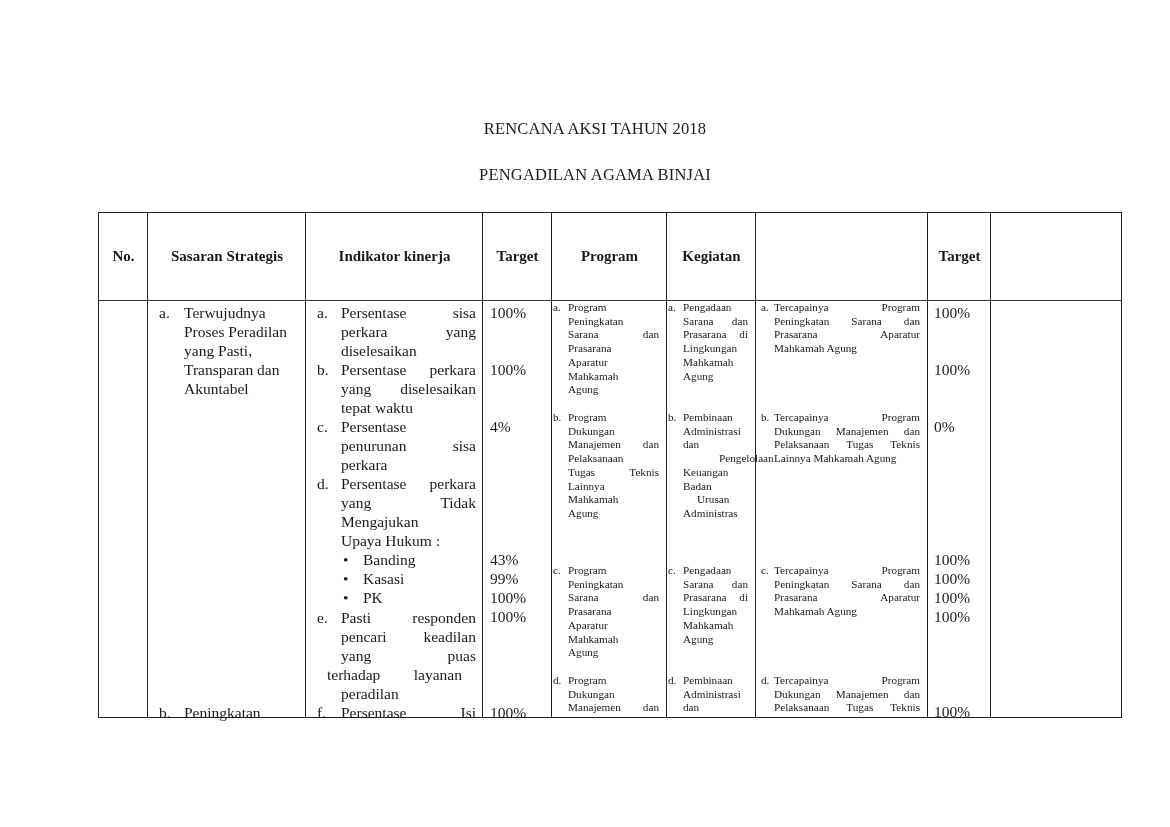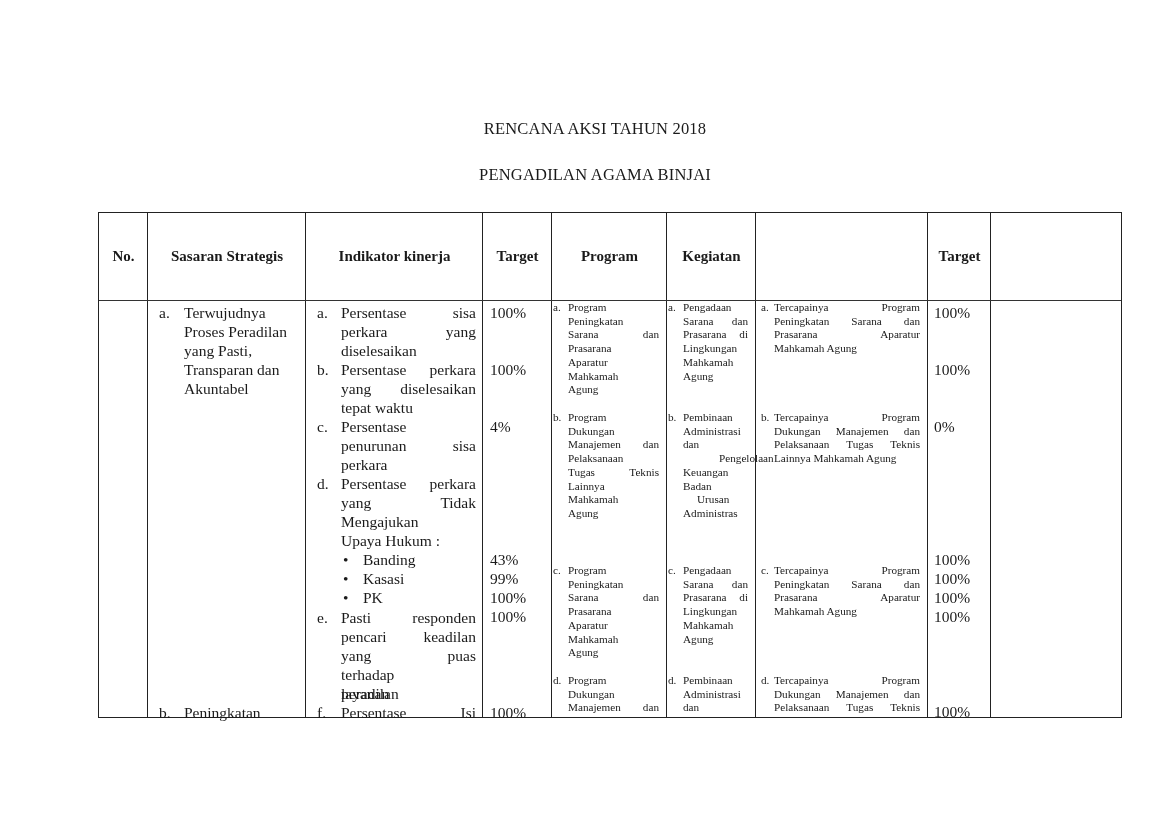--- a/index.html
+++ b/index.html
@@ -98,21 +98,21 @@
       <span>responden</span>
     </div>
     <div class="big jl" style="left: 341px; top: 627px; width: 135px;">
       <span>pencari</span>
       <span>keadilan</span>
     </div>
     <div class="big jl" style="left: 341px; top: 646px; width: 135px;">
       <span>yang</span>
       <span>puas</span>
     </div>
-    <div class="big jl" style="left: 341px; top: 665px; width: 135px; flex-direction: column;">
+    <div class="big jl" style="left: 327px; top: 665px; width: 135px;">
       <span>terhadap</span>
       <span>layanan</span>
     </div>
     <div class="big" style="left: 341px; top: 684px; width: 135px;">peradilan</div>
     <div class="big" style="left: 317px; top: 703px;">f.</div>
     <div class="big jl" style="left: 341px; top: 703px; width: 135px;">
       <span>Persentase</span>
       <span>Isi</span>
     </div>
     <div class="big" style="left: 343px; top: 550px;">•</div>

